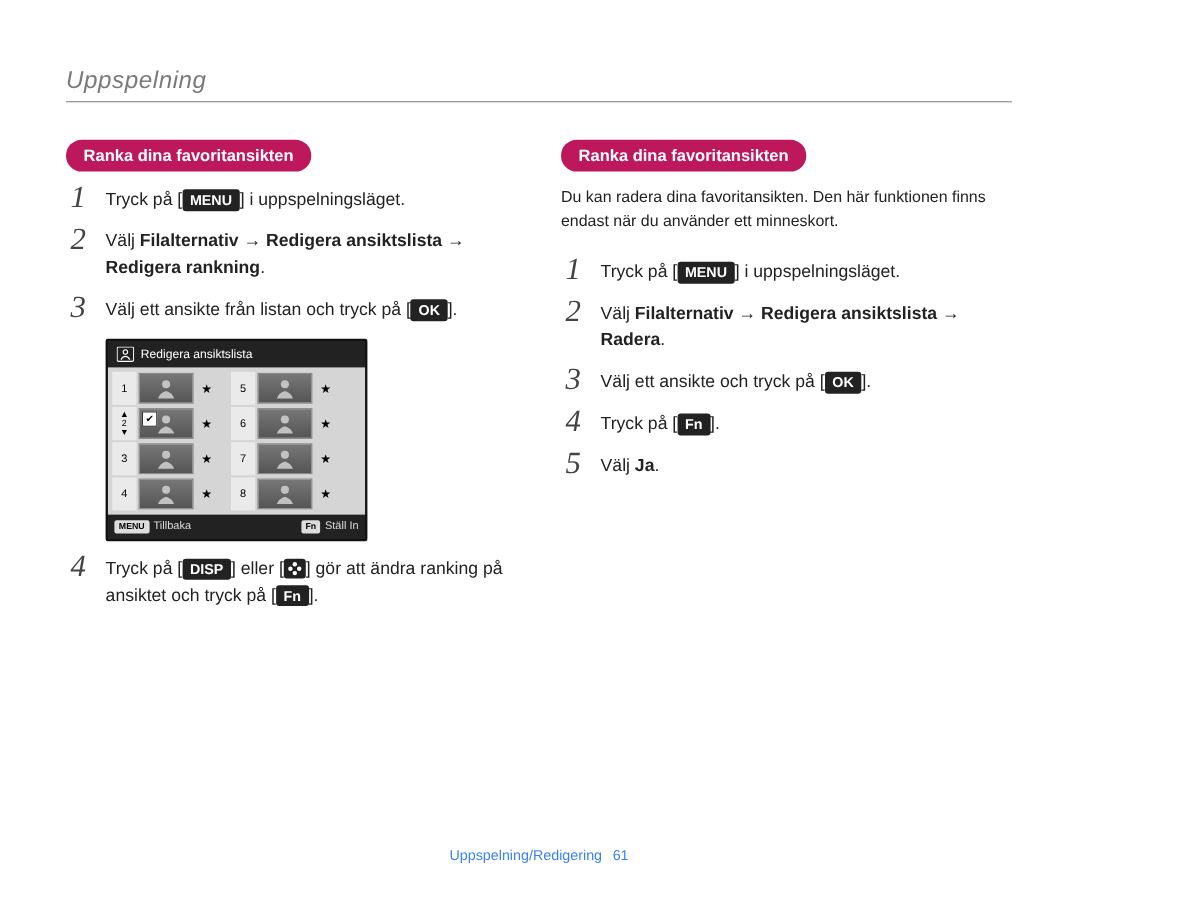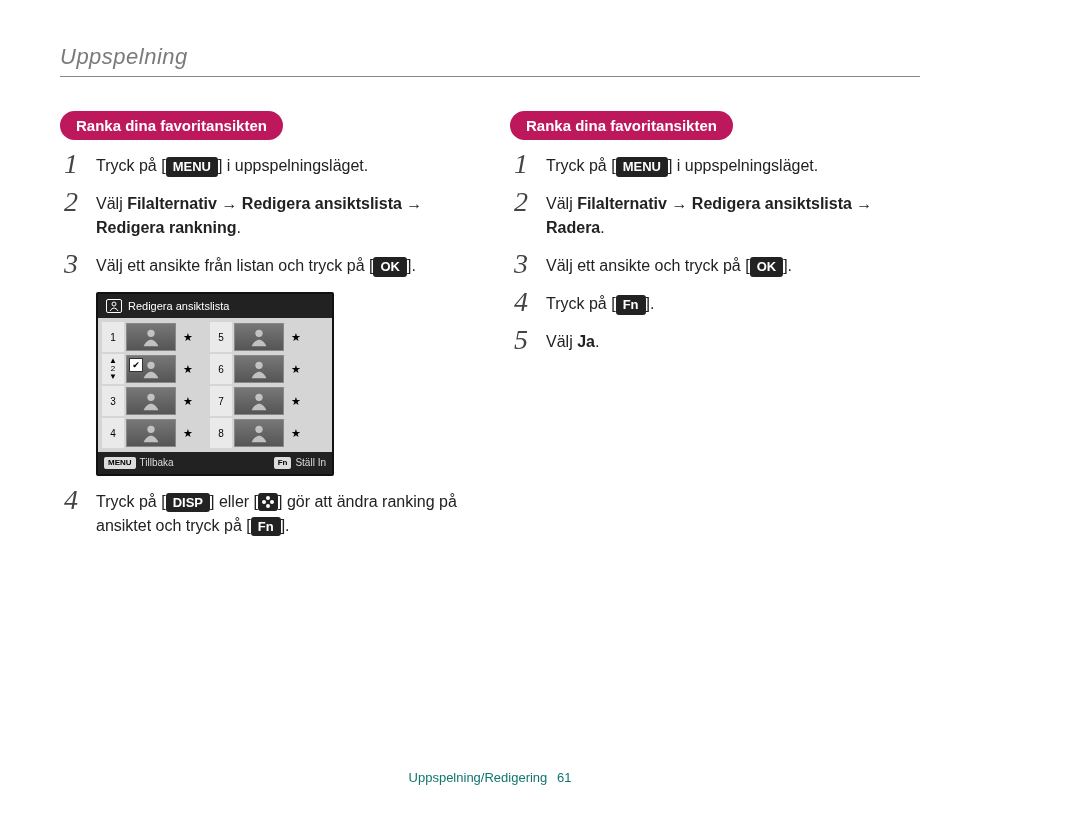--- a/index.html
+++ b/index.html
@@ -9,21 +9,21 @@
     height: 815px;
     background: #fff;
     font-family: Arial, Helvetica, sans-serif;
     color: #222;
   }
   .page {
     position: relative;
     width: 980px;
     height: 815px;
     box-sizing: border-box;
-    padding: 44px 60px 0 60px;
+    padding: 60px 60px 0 60px;
   }
   .section-head {
     font-size: 22px;
     font-style: italic;
     color: #7a7a7a;
     letter-spacing: 0.5px;
     padding-bottom: 6px;
     border-bottom: 1px solid #888;
     margin: 0 0 34px 0;
   }
@@ -178,21 +178,21 @@
   .flower-icon {
     display:inline-block; width:18px; height:16px; vertical-align:middle;
   }
 
   .page-footer {
     position: absolute;
     bottom: 30px;
     left: 0; right: 0;
     text-align: center;
     font-size: 13px;
-    color: #0f766e;
+    color: #3b82f6;
   }
   .page-footer .num { margin-left: 6px; }
   .arrows {
     display:flex;flex-direction:column;gap:0px;align-items:center;justify-content:center;
     font-size:8px;line-height:1;
   }
 </style>
 </head>
 <body>
 
@@ -355,20 +355,21 @@
                   </g>
                 </svg>
               </span><span>] gör att ändra ranking på ansiktet och tryck på [</span><span class="key">Fn</span><span>].</span>
           </div>
         </li>
       </ol>
     </div>
 
     <div class="col">
       <div class="pill">Ranka dina favoritansikten</div>
+      <div class="intro">Du kan radera dina favoritansikten. Den här funktionen finns endast när du använder ett minneskort.</div>
 
       <ol class="steps">
         <li>
           <div class="step-body">
             <span>Tryck på [</span><span class="key">MENU</span><span>] i uppspelningsläget.</span>
           </div>
         </li>
         <li>
           <div class="step-body">
             <span>Välj </span><b>Filalternativ</b><span> → </span><b>Redigera ansiktslista</b><span> → </span><b>Radera</b><span>.</span>

